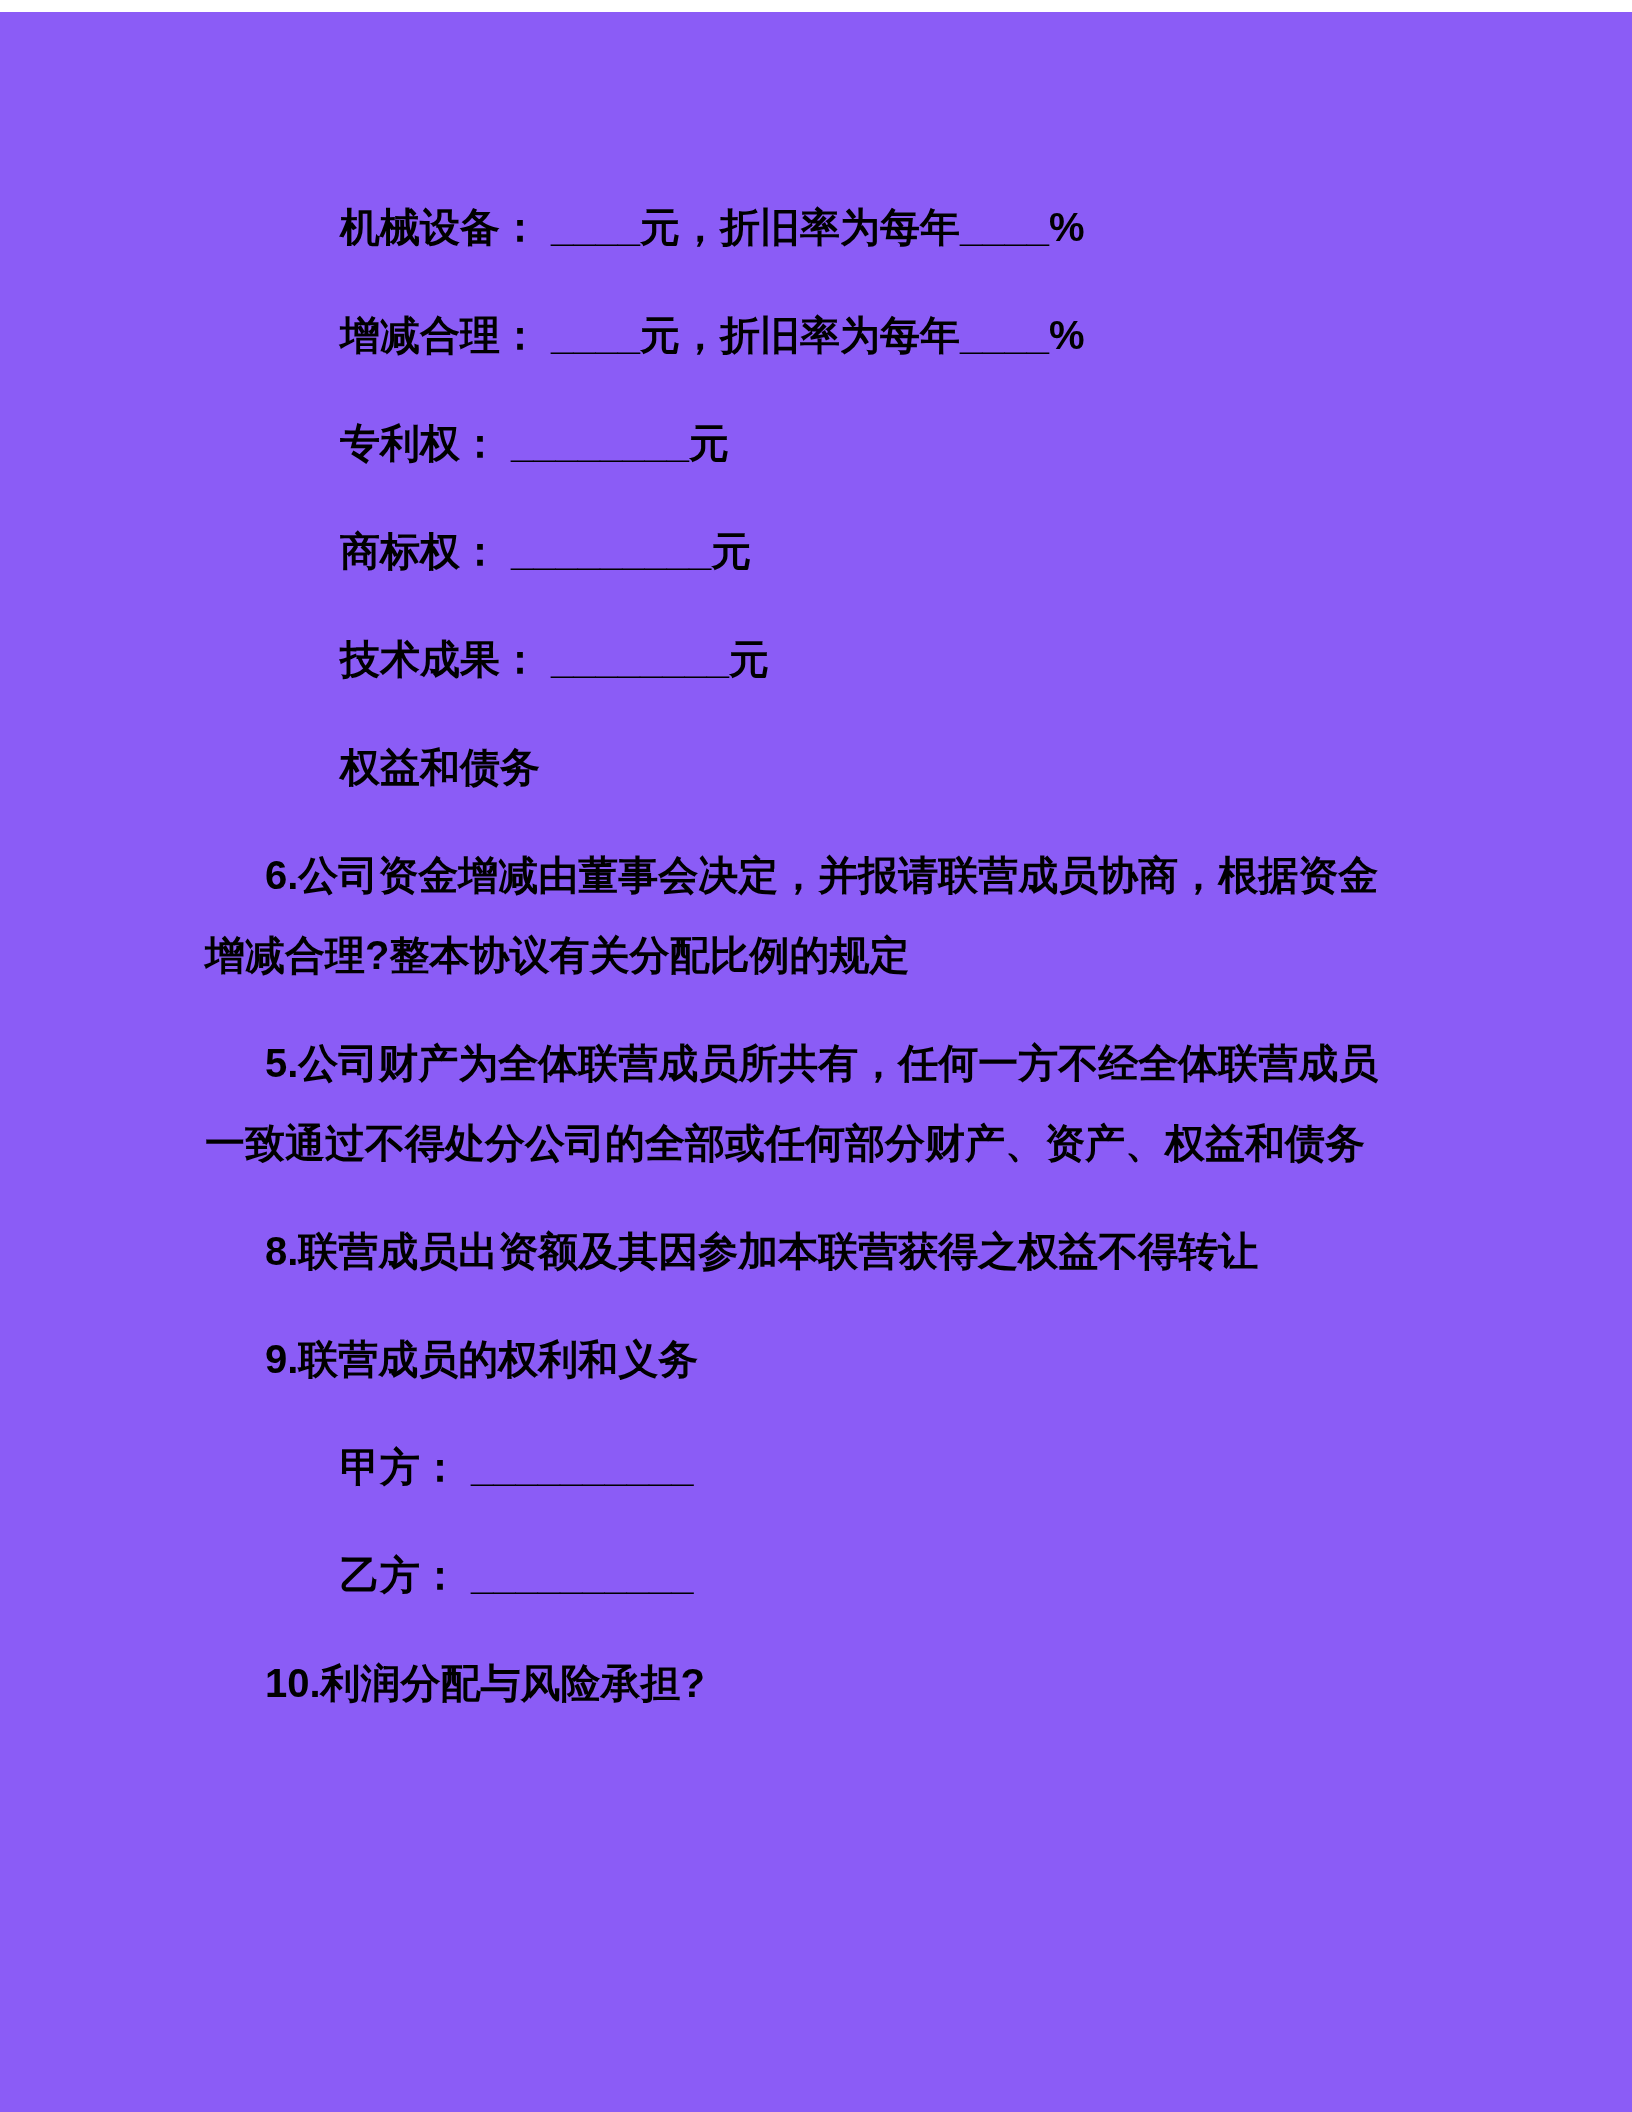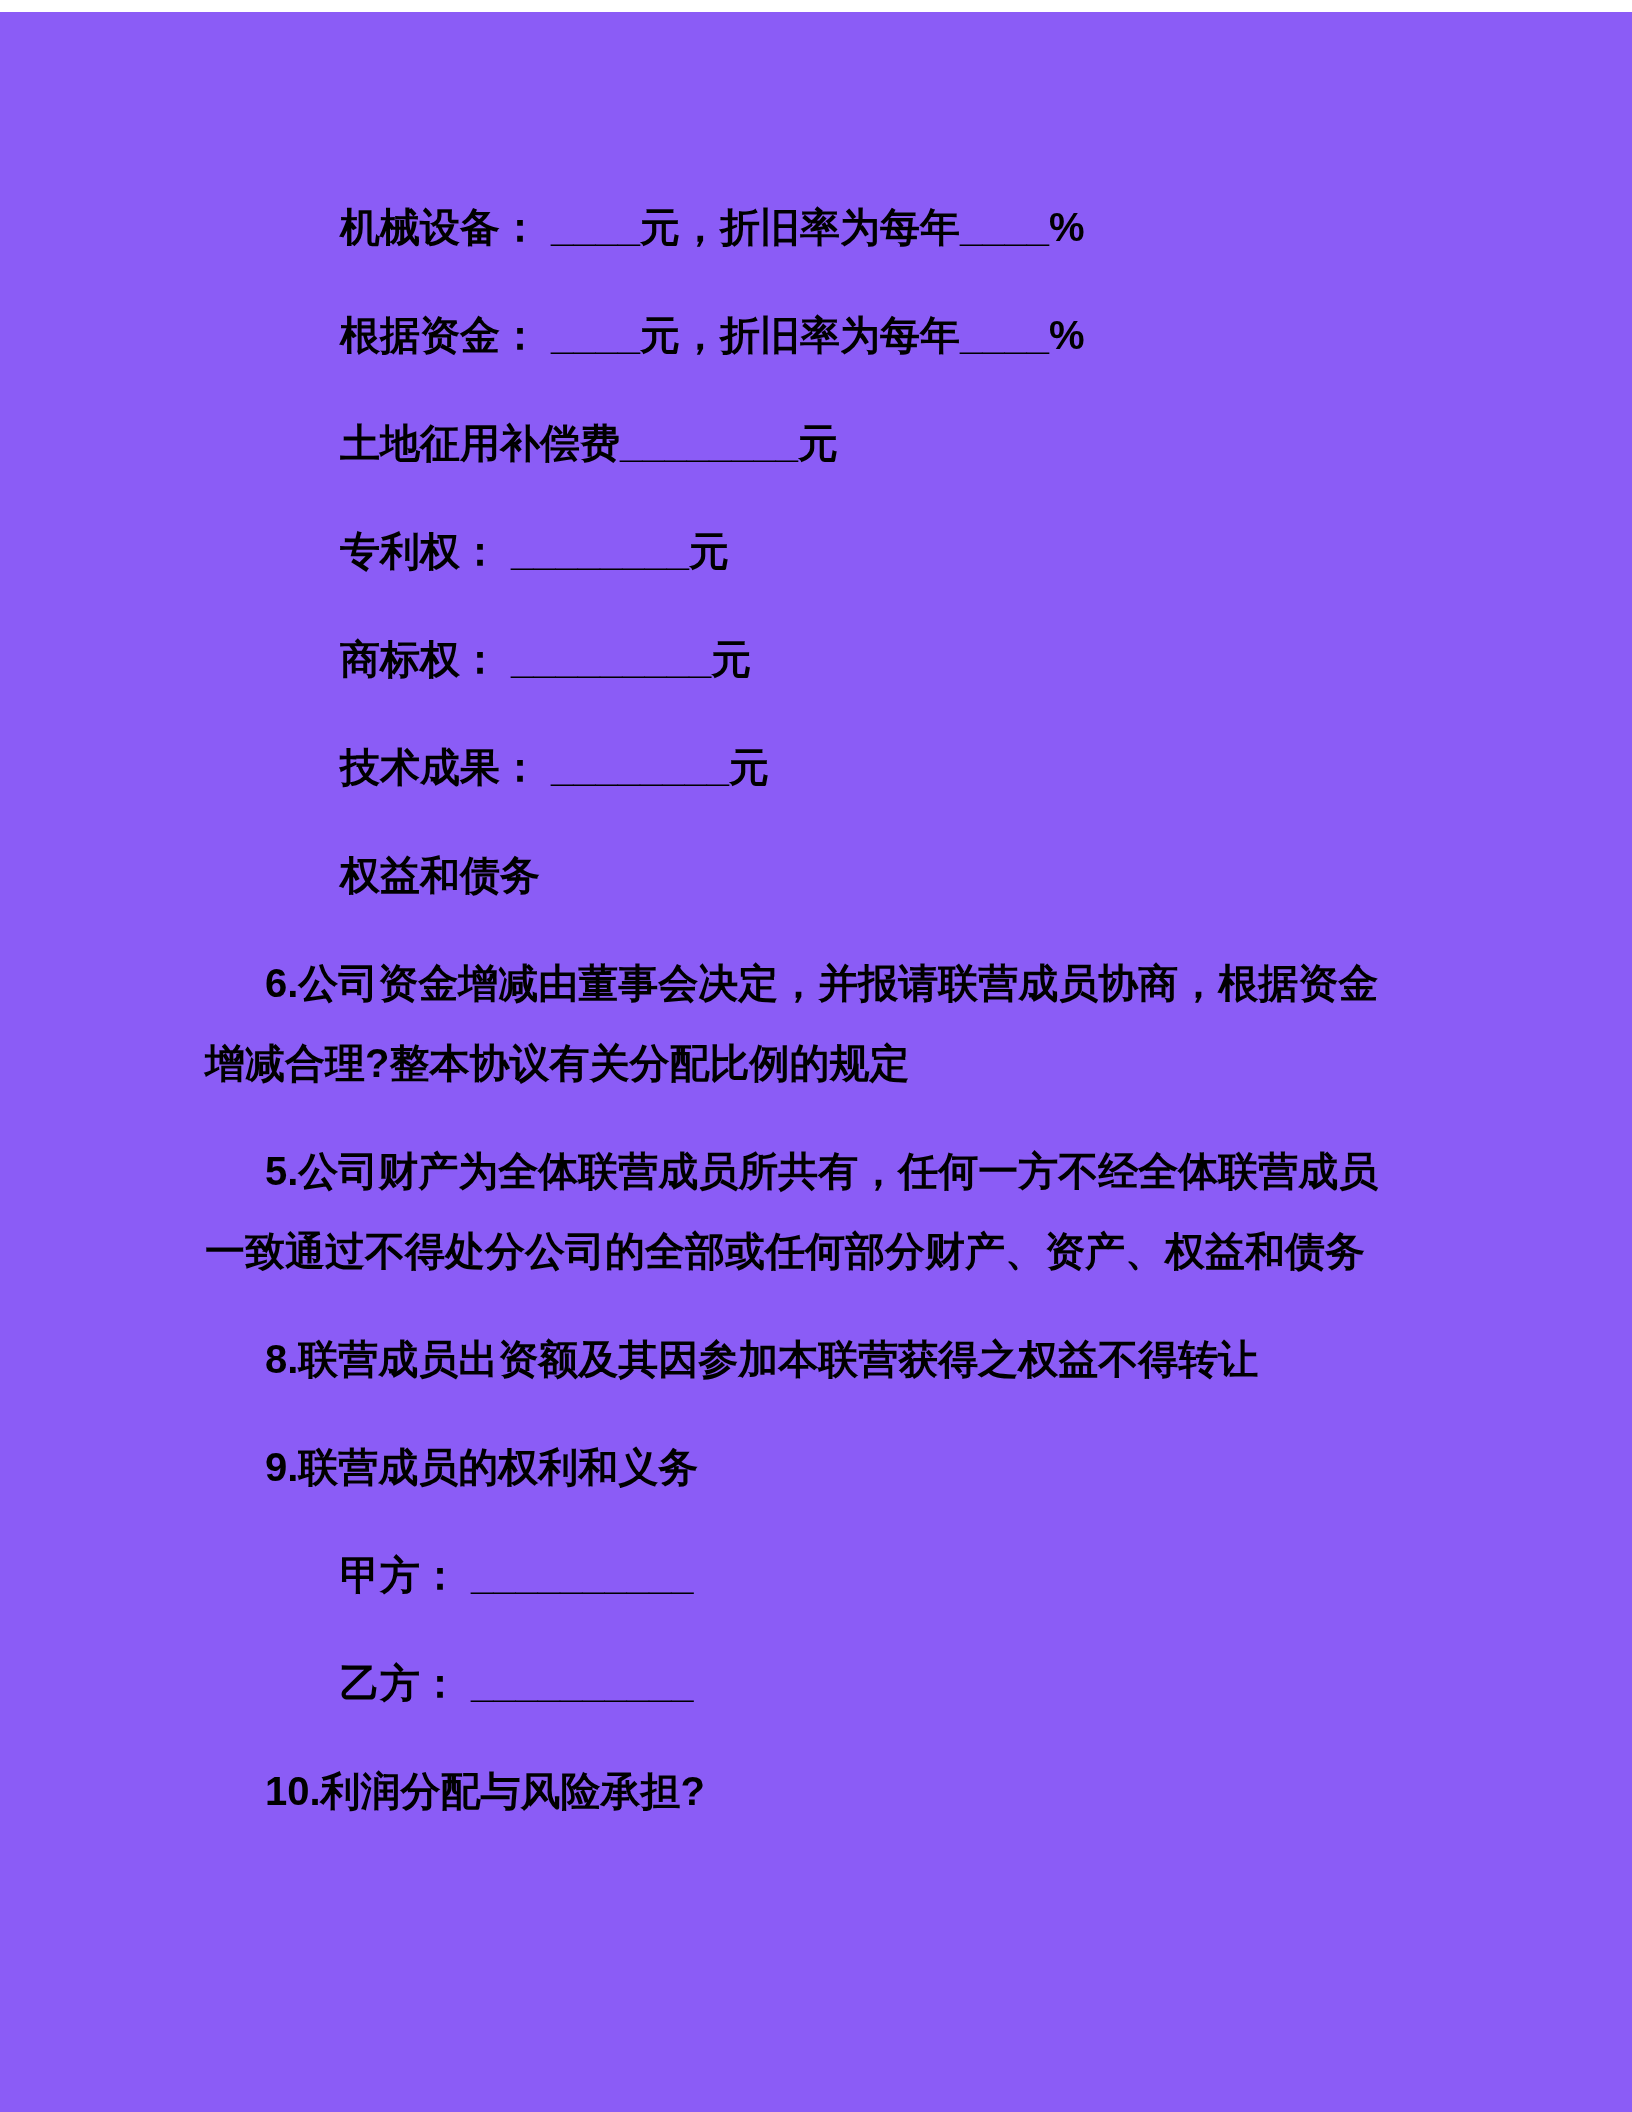--- a/index.html
+++ b/index.html
@@ -33,22 +33,21 @@
   
   .cont { padding-left: 0; }
   
   .tight { margin-bottom: 0; }
 </style>
 </head>
 <body>
 
 <div class="page">
   <p class="ln indent-item">机械设备： ____元，折旧率为每年____%</p>
-  <p class="ln indent-item">根据资金： ____元，折旧率为每年____%</p>
-  <p class="ln indent-item">土地征用补偿费________元</p>
+  <p class="ln indent-item">增减合理： ____元，折旧率为每年____%</p>
   <p class="ln indent-item">专利权： ________元</p>
   <p class="ln indent-item">商标权： _________元</p>
   <p class="ln indent-item">技术成果： ________元</p>
   <p class="ln indent-item">权益和债务</p>
 
   <p class="ln indent-num tight">6.公司资金增减由董事会决定，并报请联营成员协商，根据资金</p>
   <p class="ln cont">增减合理?整本协议有关分配比例的规定</p>
 
   <p class="ln indent-num tight">5.公司财产为全体联营成员所共有，任何一方不经全体联营成员</p>
   <p class="ln cont">一致通过不得处分公司的全部或任何部分财产、资产、权益和债务</p>

